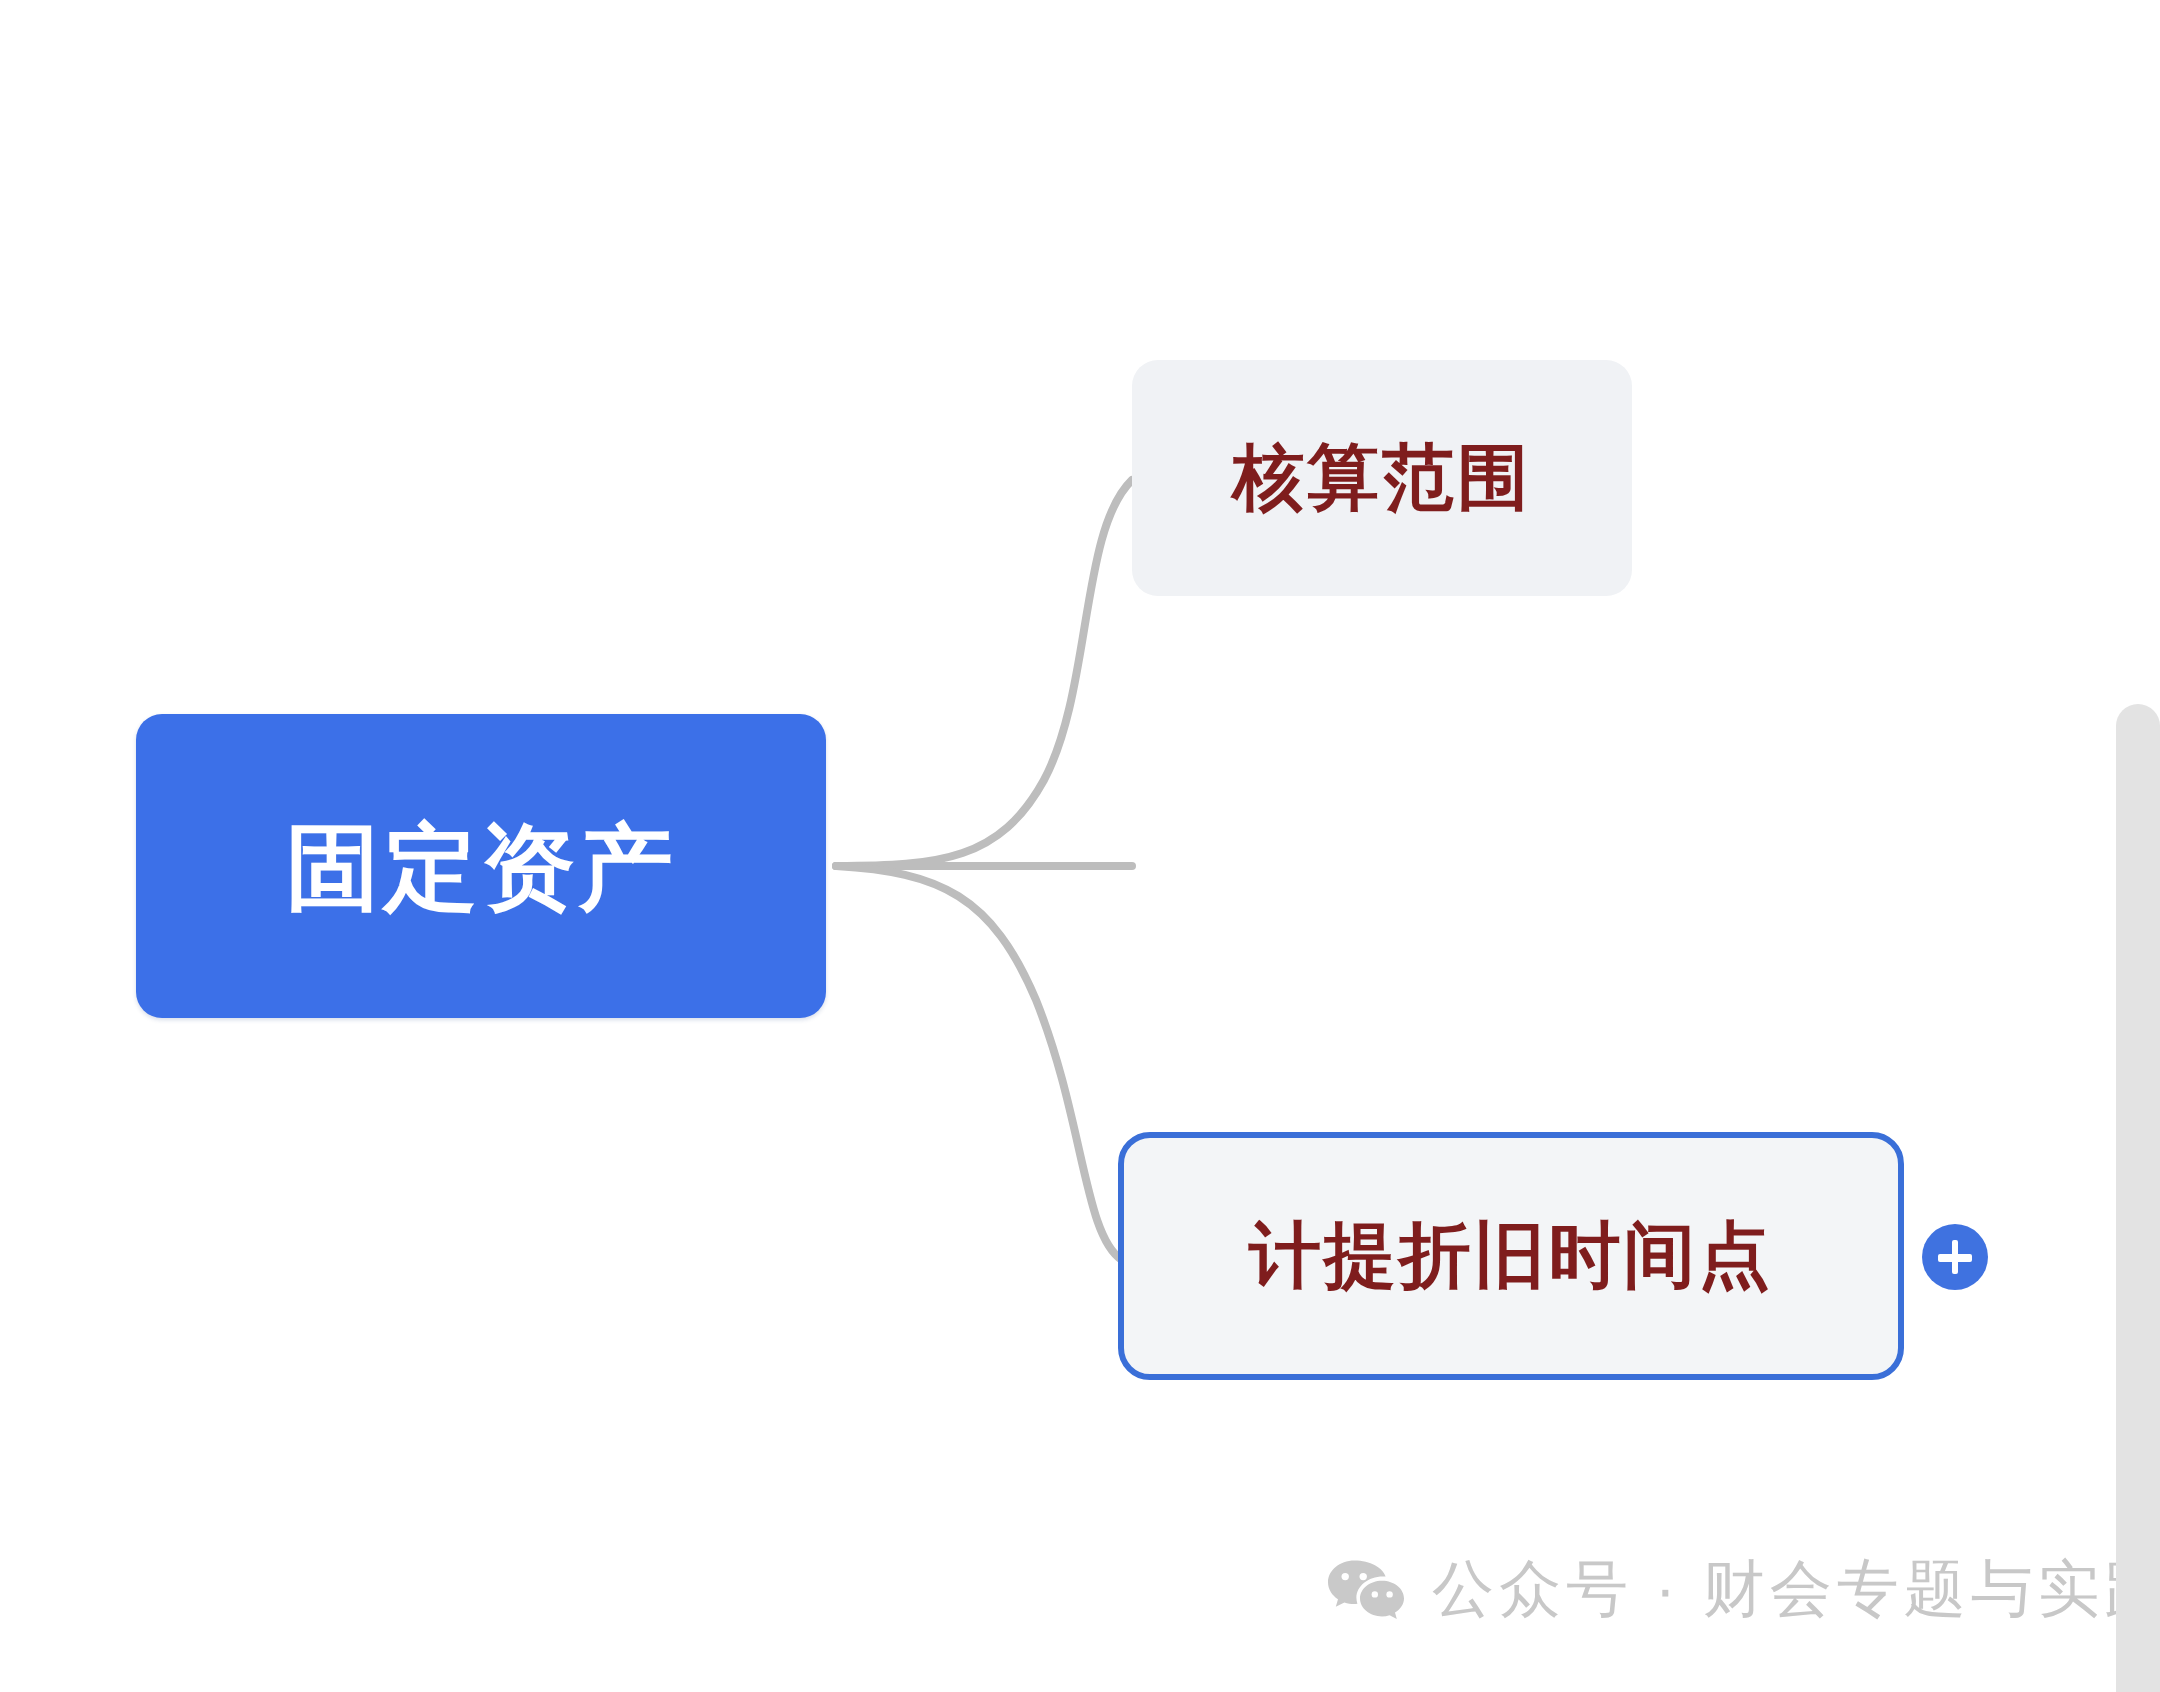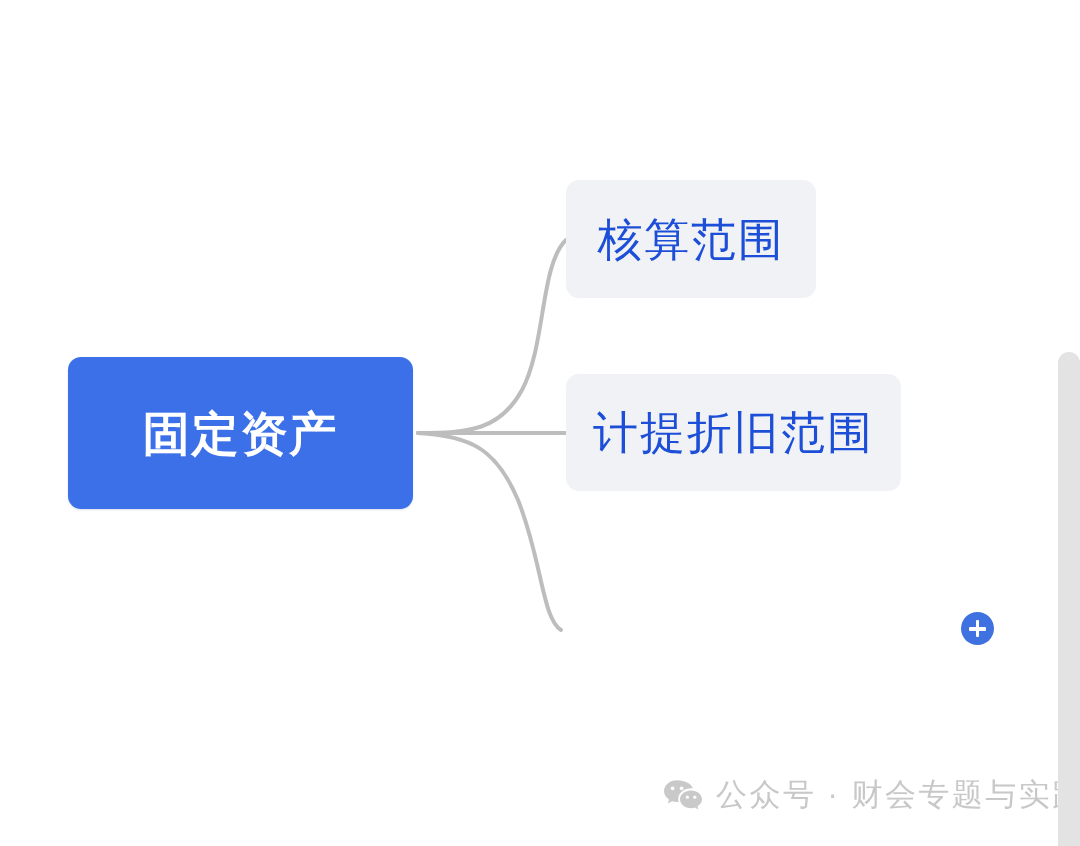--- a/index.html
+++ b/index.html
@@ -57,23 +57,23 @@
     font-weight: bold;
     line-height: 1;
   }
 
   .node-child {
     background: #f0f2f5;
     border-radius: 13px;
     border: 3px solid transparent;
   }
   .node-child .node-label {
-    color: #1d4ed8;
-    font-size: 45px;
-    font-weight: normal;
+    color: #7f1d1d;
+    font-size: 36px;
+    font-weight: bold;
     line-height: 1;
   }
 
   .node-c1 {
     left: 566px;
     top: 180px;
     width: 250px;
     height: 118px;
   }
   .node-c2 {
@@ -180,24 +180,24 @@
   </svg>
 
   <div class="node node-root">
     <span class="node-label">固定资产</span>
   </div>
 
   <div class="node node-child node-c1">
     <span class="node-label">核算范围</span>
   </div>
 
-  <div class="node node-child node-c2">
-    <span class="node-label">计提折旧范围</span>
-  </div>
-
+
+  <div class="node node-child node-c3">
+    <span class="node-label">计提折旧时间点</span>
+  </div>
 
   <button class="add-button" aria-label="+"></button>
 
   <div class="watermark">
     <svg class="wechat-icon" viewBox="0 0 40 32" xmlns="http://www.w3.org/2000/svg">
       <path d="M14.2 2.2 C6.8 2.2 1 7.1 1 13.1 c0 3.4 1.9 6.5 5 8.5 l-1.1 3.8 4.3 -2.2 c1.6 0.5 3.3 0.8 5 0.8 0.5 0 1 0 1.5 -0.1 -0.3 -1 -0.5 -2 -0.5 -3 0 -5.9 5.9 -10.7 13.2 -10.7 0.5 0 1 0 1.4 0.1 C28.6 5.9 22.1 2.2 14.2 2.2 Z" fill="#c9c9c9"></path>
       <circle cx="9.6" cy="10.3" r="1.85" fill="#ffffff"></circle>
       <circle cx="18.6" cy="10.3" r="1.85" fill="#ffffff"></circle>
       <path d="M39 21.3 c0 -4.9 -4.9 -8.9 -11 -8.9 -6.1 0 -11 4 -11 8.9 0 4.9 4.9 8.9 11 8.9 1.3 0 2.6 -0.2 3.8 -0.6 l3.6 1.9 -0.9 -3.2 C37.3 26.6 39 24.1 39 21.3 Z" fill="#c9c9c9"></path>
       <circle cx="24.4" cy="19.2" r="1.6" fill="#ffffff"></circle>

